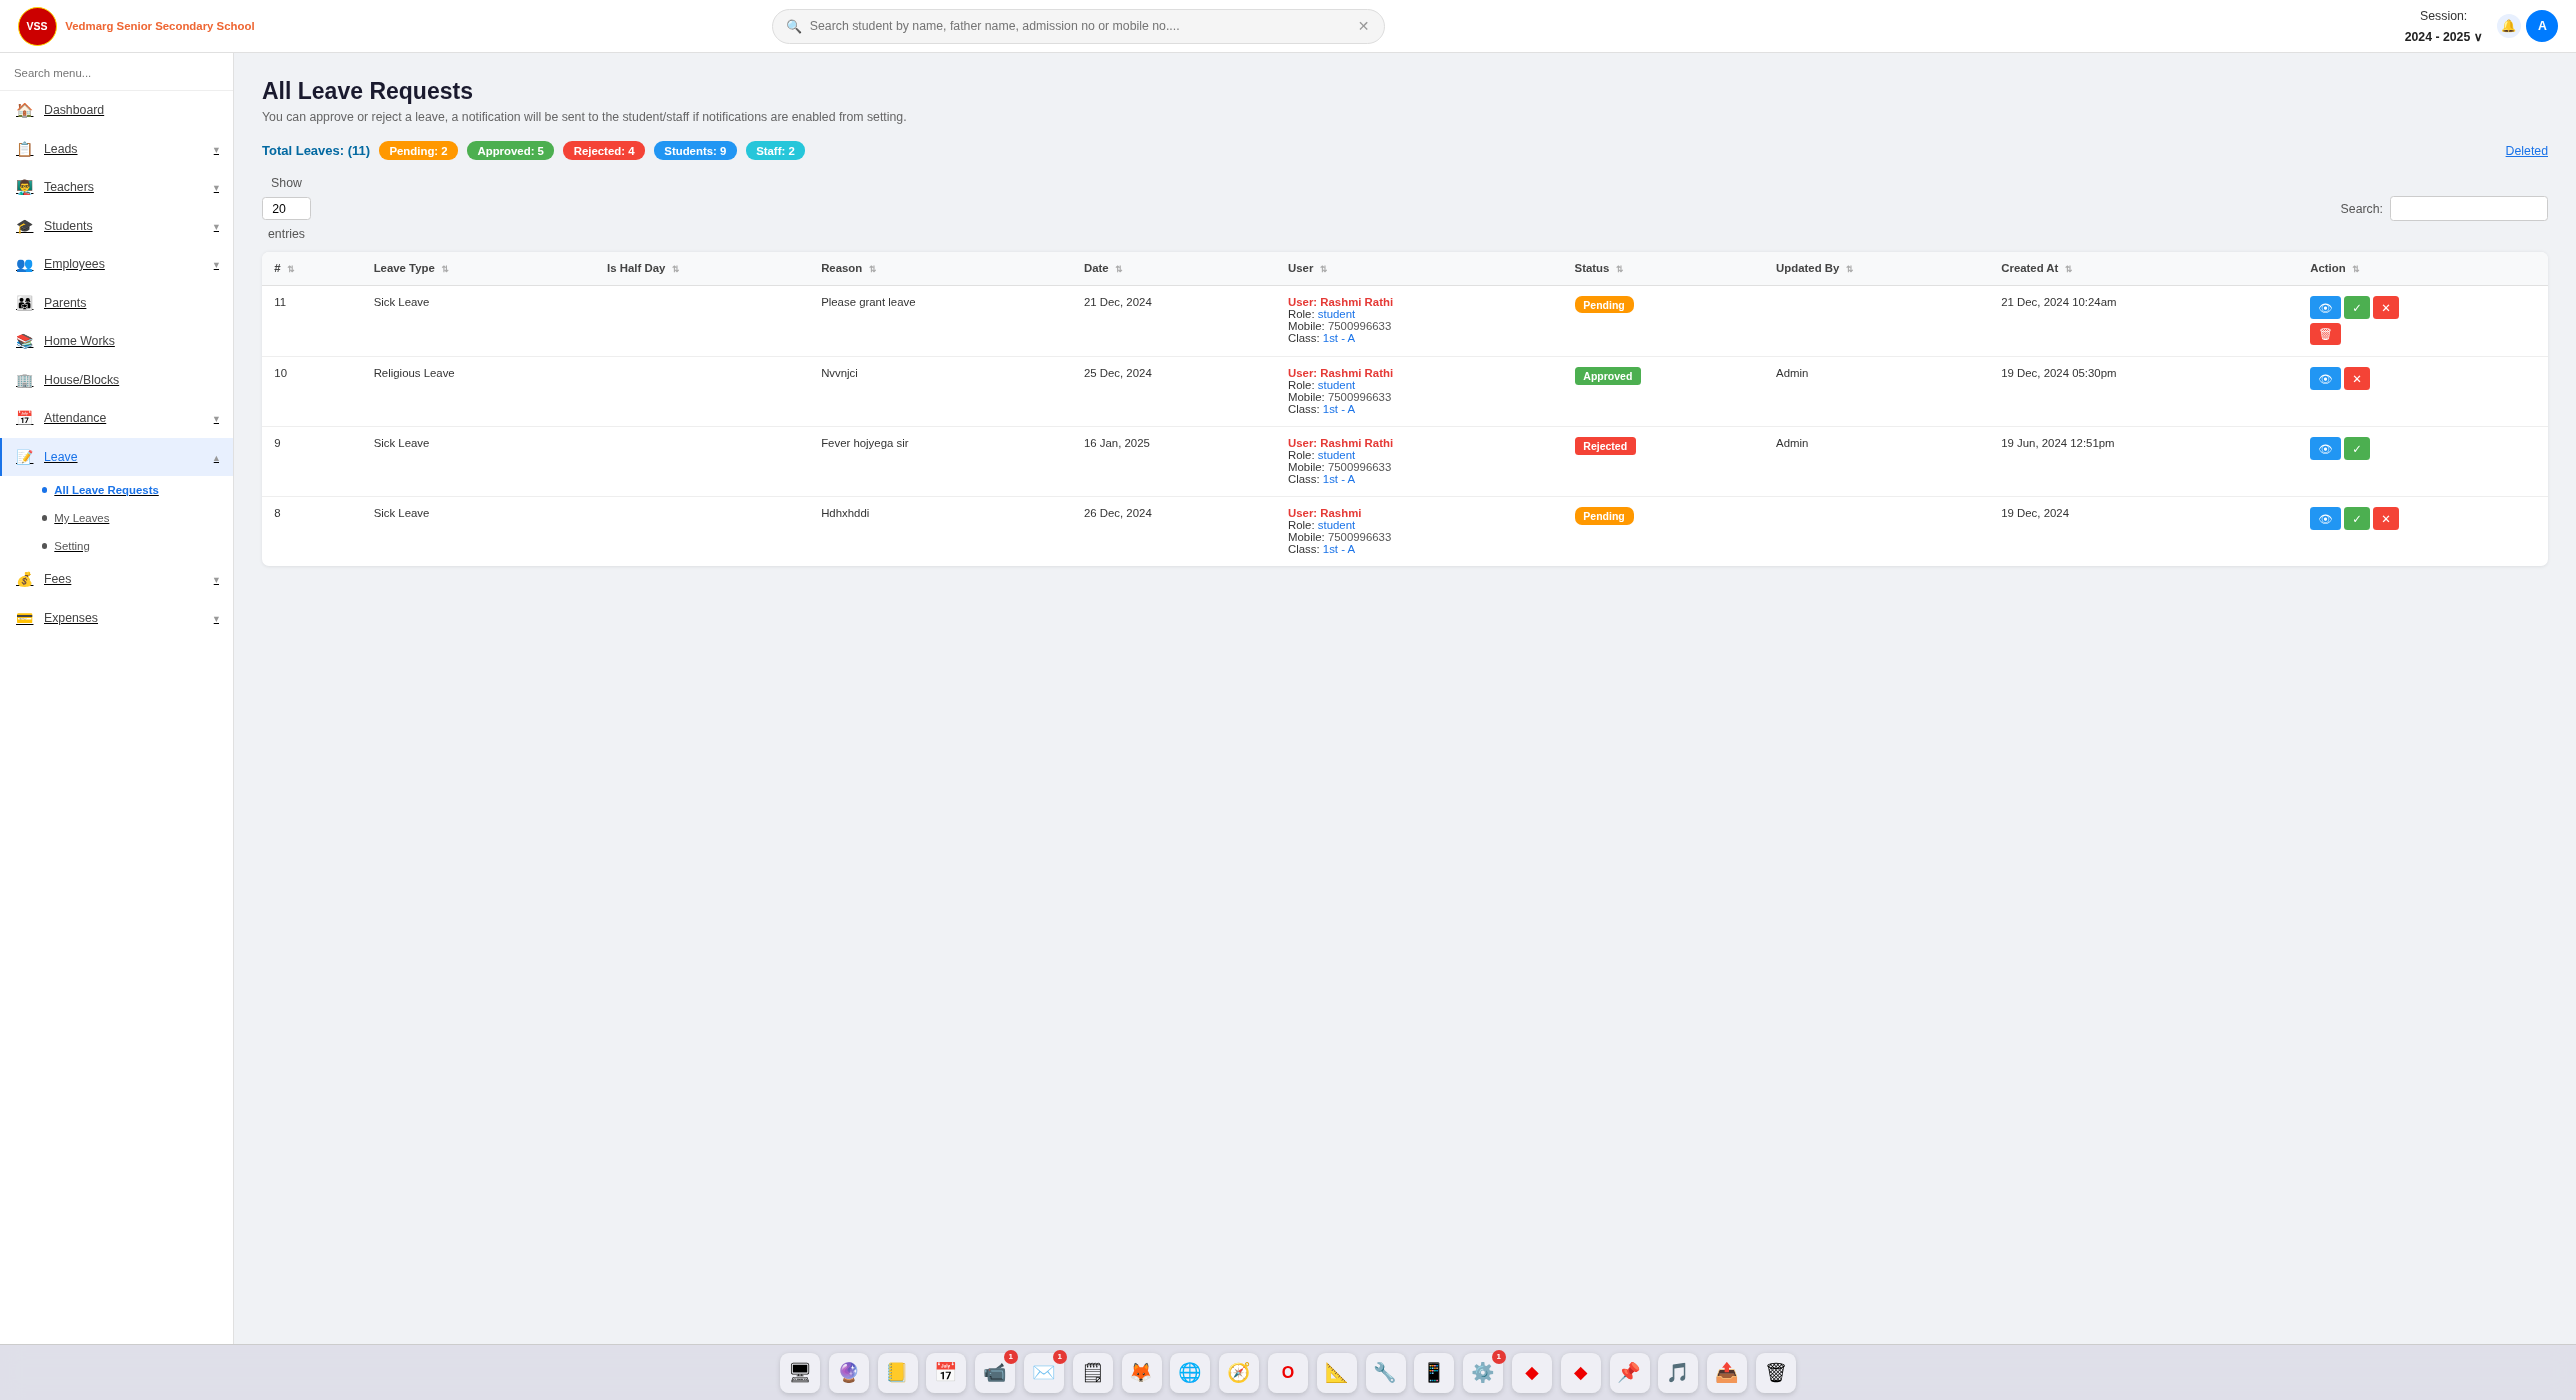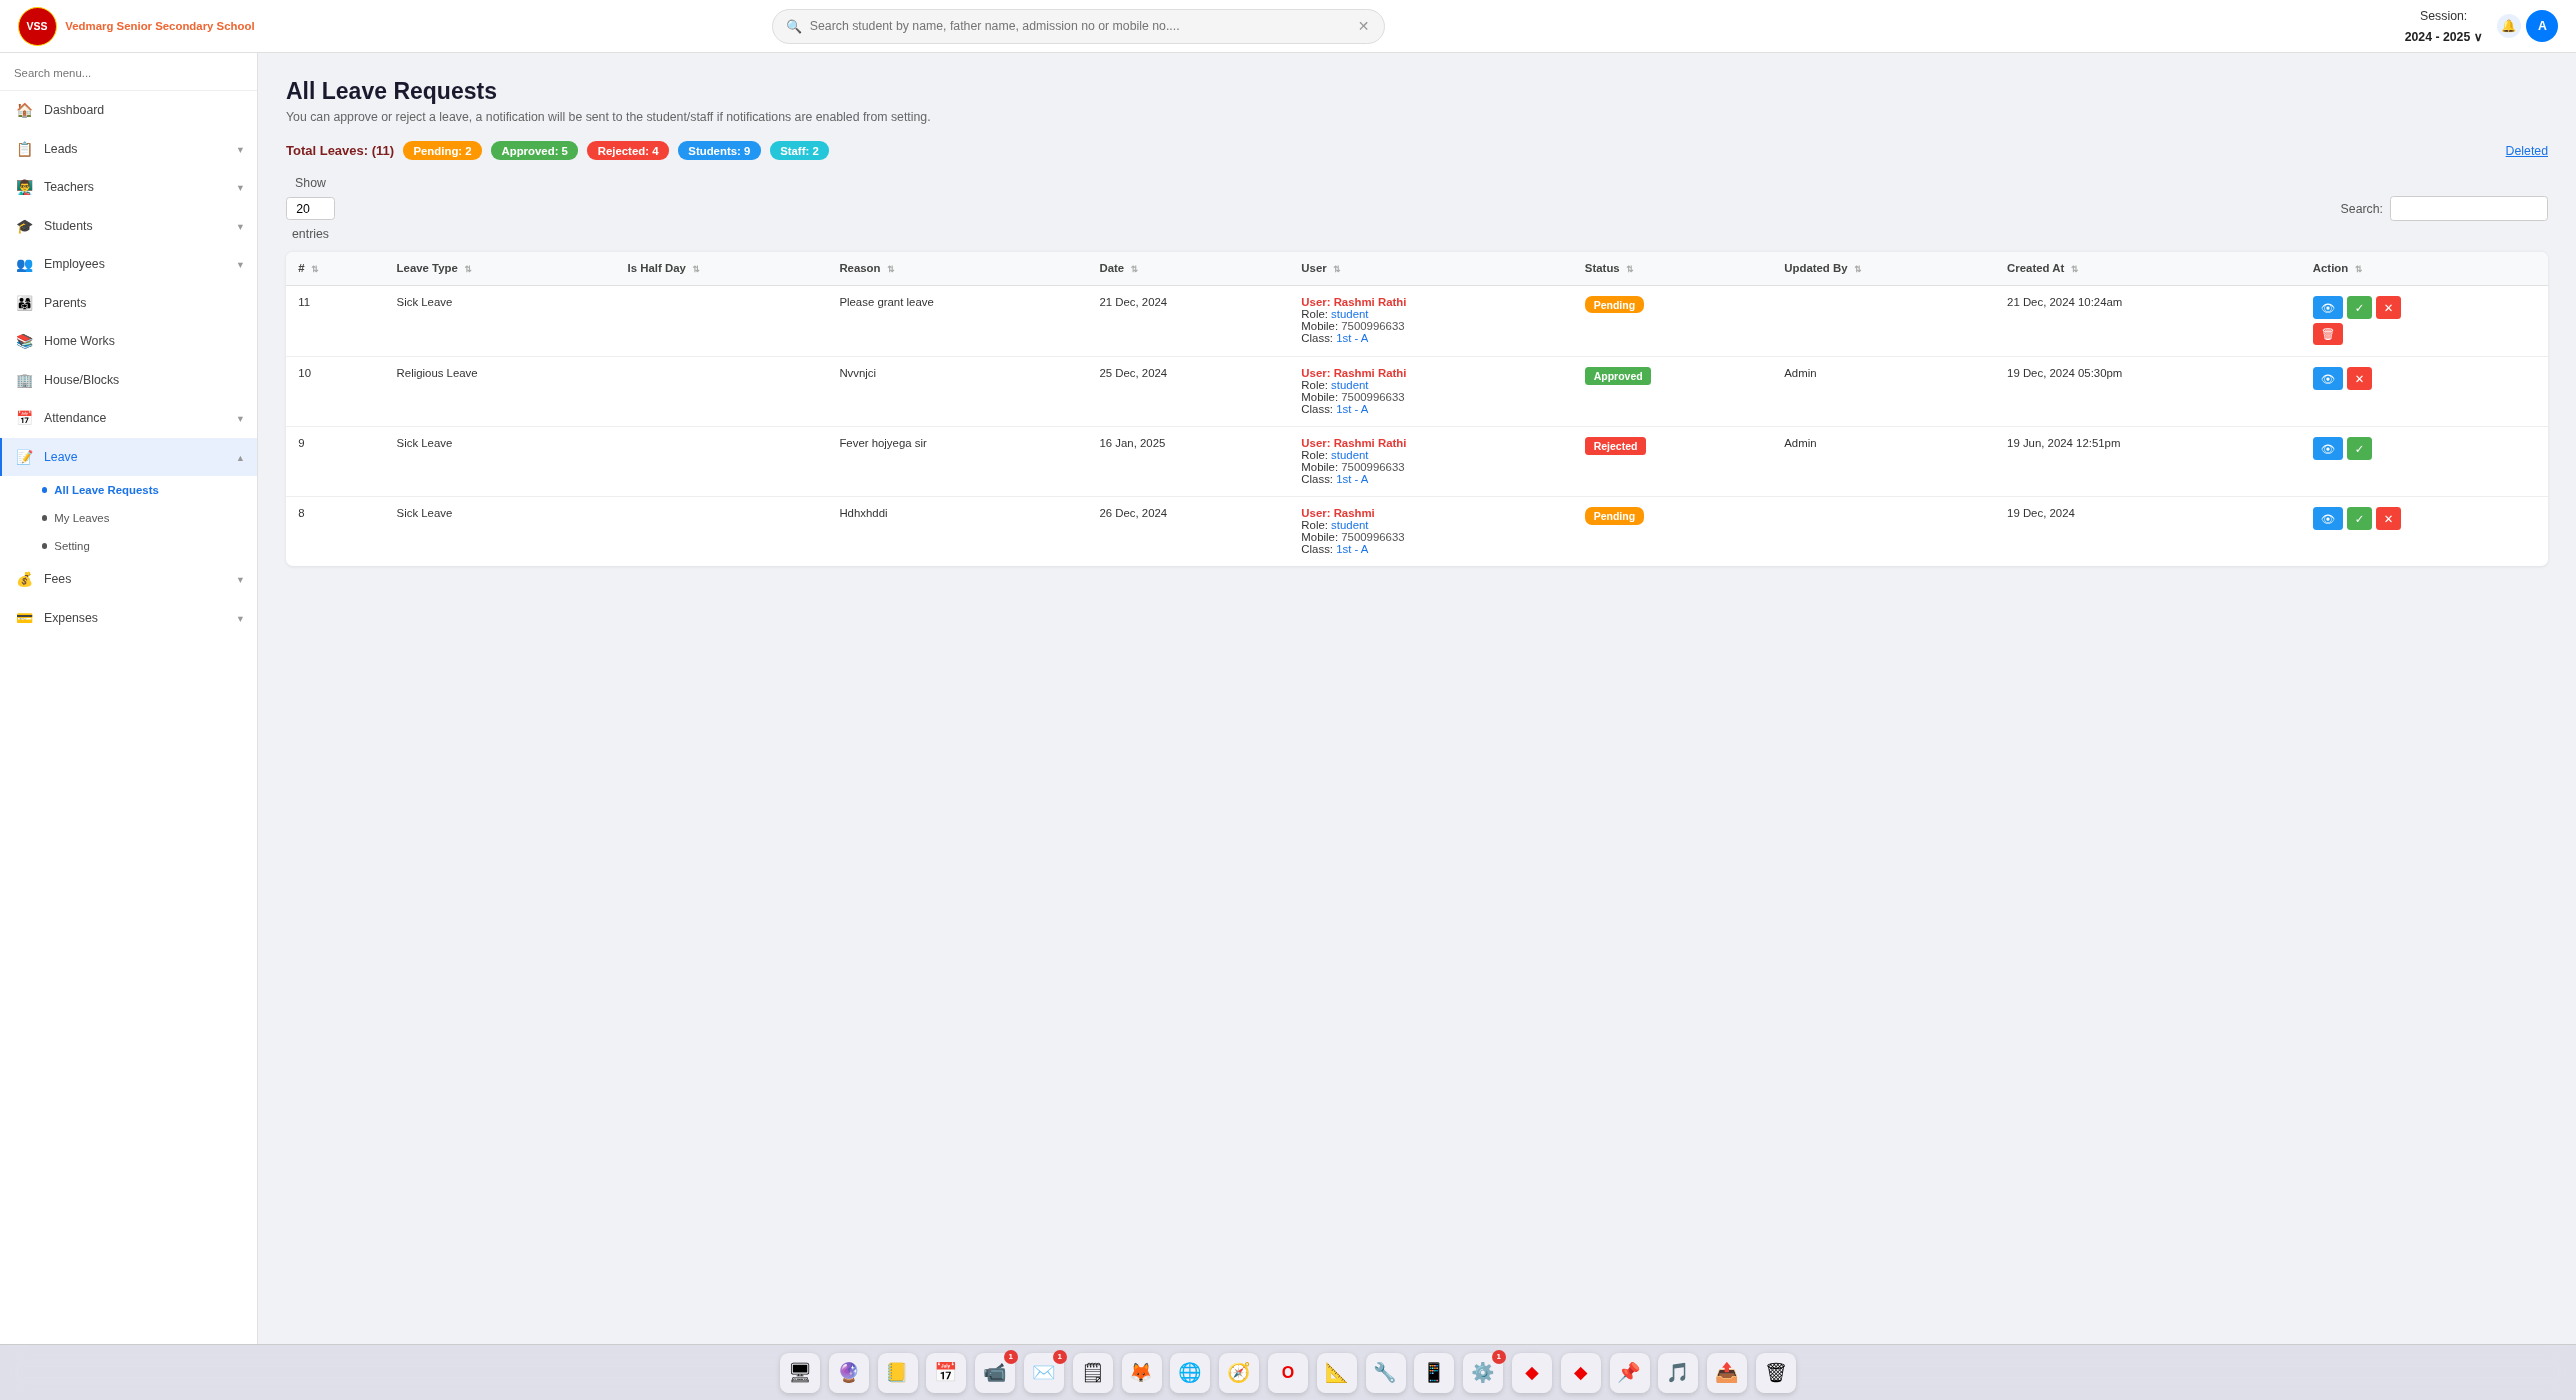--- a/index.html
+++ b/index.html
@@ -21,41 +21,41 @@
     .session-label { font-weight: 500; }
     .session-value { color: #222; font-weight: 600; }
     .avatar-area { display: flex; align-items: center; gap: 5.3px; }
     .avatar-circle { width: 32px; height: 32px; border-radius: 50%; background: #007bff; display: flex; align-items: center; justify-content: center; color: #fff; font-size: 12.3px; font-weight: bold; }
     .notif-icon { width: 24.5px; height: 24.5px; background: #e8f0fe; border-radius: 50%; display: flex; align-items: center; justify-content: center; color: #1a73e8; font-size: 12.3px; }
 
     
     .main-layout { display: flex; flex: 1; overflow: hidden; }
 
     
-    .sidebar { width: 258px; background: #fff; border-right: 0.9px solid #e0e0e0; overflow-y: auto; flex-shrink: 0; }
+    .sidebar { width: 234px; background: #fff; border-right: 0.9px solid #e0e0e0; overflow-y: auto; flex-shrink: 0; text-decoration: underline; }
     .sidebar-search { padding: 10.5px 14px; border-bottom: 0.9px solid #eee; }
     .sidebar-search input { width: 100%; border: none; outline: none; font-size: 11.4px; color: #555; background: transparent; }
     .sidebar-item { display: flex; align-items: center; padding: 10.5px 14px; cursor: pointer; gap: 10.5px; font-size: 12.3px; color: #444; border-left: 2.6px solid transparent; }
     .sidebar-item.active { background: #e8f0fe; color: #1a73e8; border-left: 2.6px solid #1a73e8; }
     .sidebar-item .s-icon { width: 17.5px; height: 17.5px; display: flex; align-items: center; justify-content: center; font-size: 14px; flex-shrink: 0; }
     .sidebar-item .s-label { flex: 1; font-weight: 500; }
     .sidebar-item .s-arrow { font-size: 10.5px; color: #999; }
     .sidebar-sub { padding-left: 42px; }
     .sidebar-sub-item { padding: 8px 14px 8px 0; cursor: pointer; font-size: 11.4px; color: #555; display: flex; align-items: center; gap: 7px; }
     .sidebar-sub-item.active { color: #1a73e8; font-weight: 600; }
     .sidebar-sub-item .bullet { width: 5.3px; height: 5.3px; border-radius: 50%; background: currentColor; flex-shrink: 0; }
 
     
     .content { flex: 1; overflow-y: auto; padding: 24.5px 28px; background: #f0f2f5; }
     .page-title { font-size: 23px; font-weight: 700; color: #1a1a2e; margin-bottom: 5.3px; }
     .page-desc { font-size: 12.3px; color: #666; margin-bottom: 17.5px; }
 
     
     .stats-bar { display: flex; align-items: center; gap: 8.8px; margin-bottom: 16px; flex-wrap: wrap; }
-    .stats-label { font-size: 13px; font-weight: 600; color: #7f1d1d; }
+    .stats-label { font-size: 13px; font-weight: 600; color: #0369a1; }
     .badge { padding: 3.5px 10.5px; border-radius: 9px; font-size: 11.4px; font-weight: 600; color: #fff; }
     .badge-pending { background: #ff9800; }
     .badge-approved { background: #4caf50; }
     .badge-rejected { background: #f44336; }
     .badge-students { background: #2196f3; }
     .badge-staff { background: #26c6da; }
     .deleted-link { margin-left: auto; color: #1a73e8; text-decoration: underline; cursor: pointer; font-size: 12.3px; }
 
     
     .table-controls { display: flex; align-items: center; justify-content: space-between; margin-bottom: 10.5px; }

